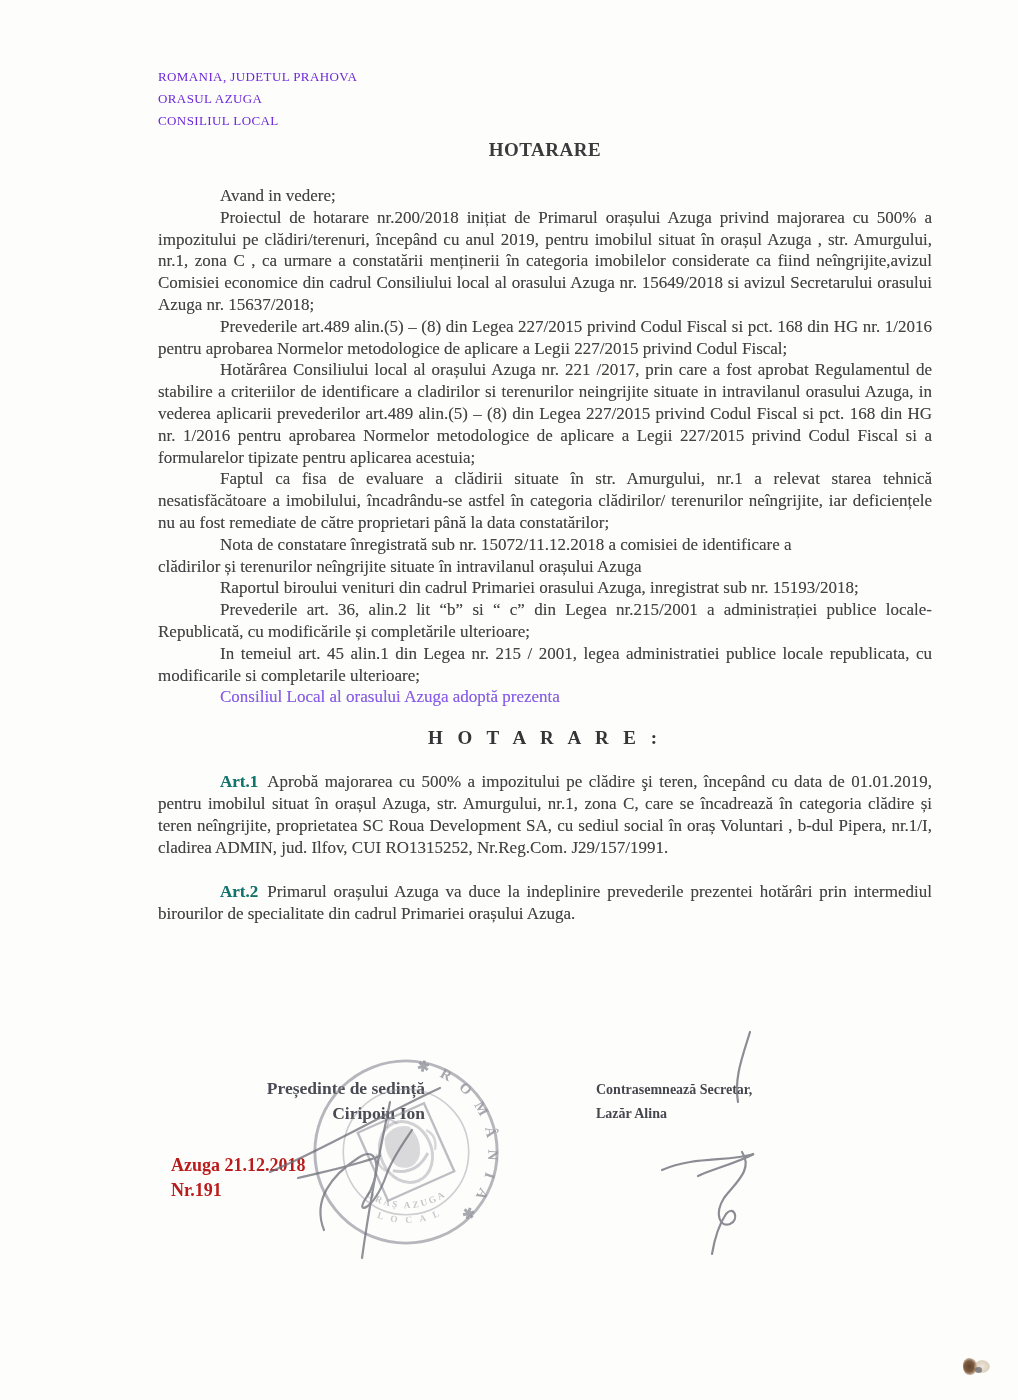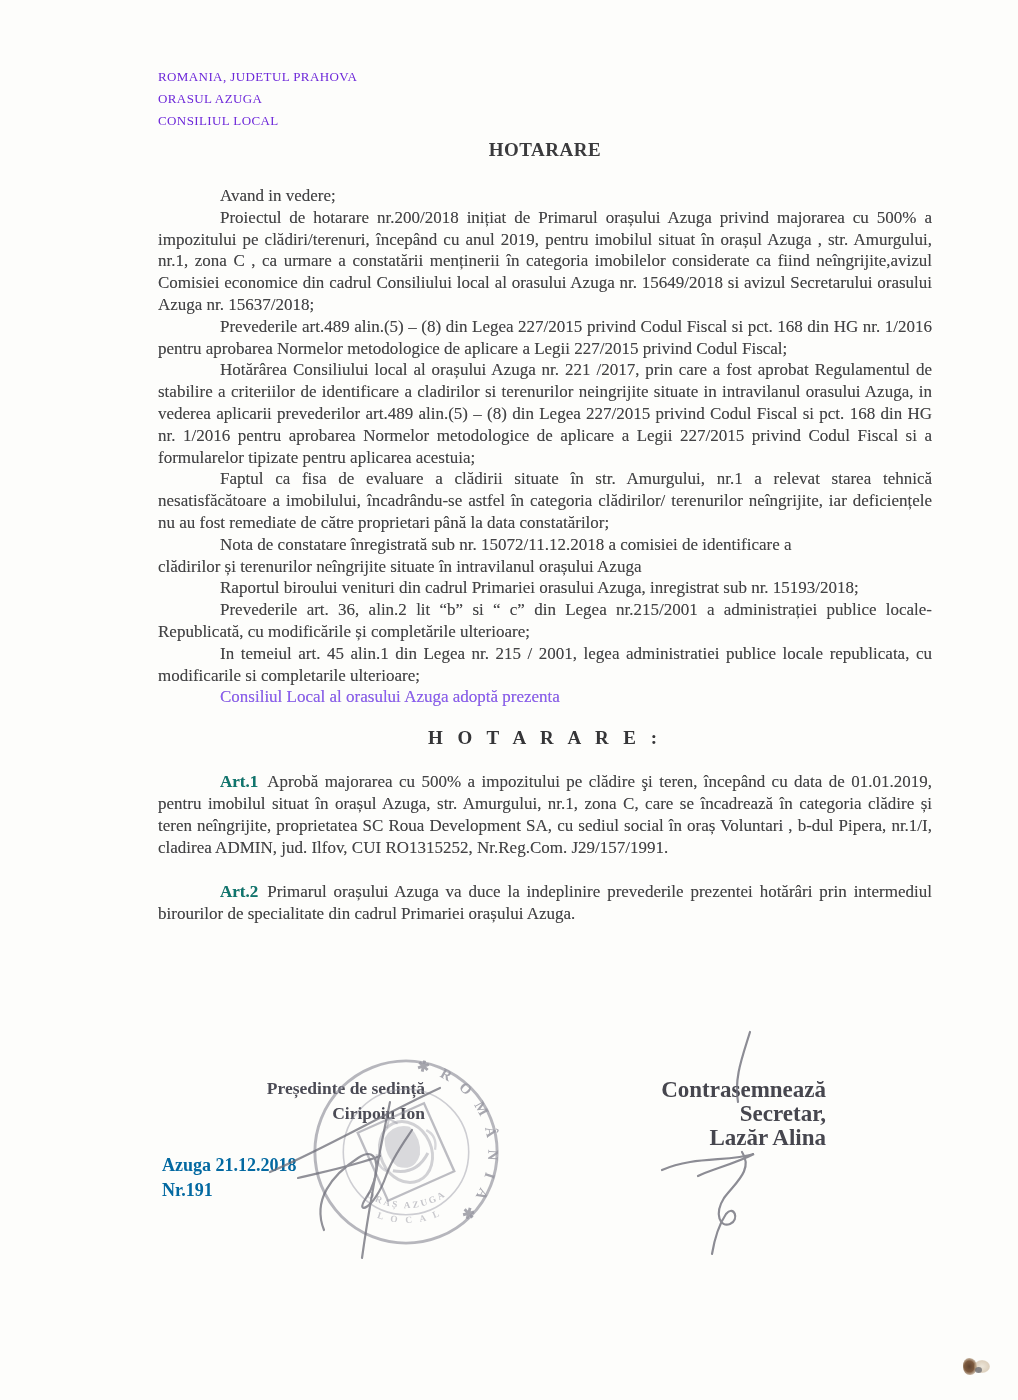--- a/index.html
+++ b/index.html
@@ -39,26 +39,26 @@
   }
   p.article{margin-top:22px;}
   p.article b{margin-right:9px;color:#0f766e;}
   p.article2{margin-top:23px;}
   
   .sig-left{
     position:absolute;left:205px;top:1076px;width:220px;text-align:right;
     font-weight:bold;font-size:17.5px;line-height:25px;color:#4b4b55;
   }
   .sig-right{
-    position:absolute;left:596px;top:1078px;width:230px;text-align:right;
-    font-weight:bold;font-size:23px;line-height:24px;color:#46464e;
+    position:absolute;left:596px;top:1078px;width:230px;text-align:left;
+    font-weight:bold;font-size:14px;line-height:24px;color:#46464e;
   }
   .date-block{
-    position:absolute;left:162px;top:1153px;
-    font-weight:bold;font-size:18px;line-height:25px;color:#0369a1;
+    position:absolute;left:171px;top:1153px;
+    font-weight:bold;font-size:18px;line-height:25px;color:#b91c1c;
   }
   .stamp{
     position:absolute;left:308px;top:1054px;width:196px;height:196px;
     opacity:.82;filter:blur(.4px);
   }
   .sig-president{
     position:absolute;left:262px;top:1080px;width:250px;height:190px;
     opacity:.75;filter:blur(.3px);
   }
   .sig-secretary{

